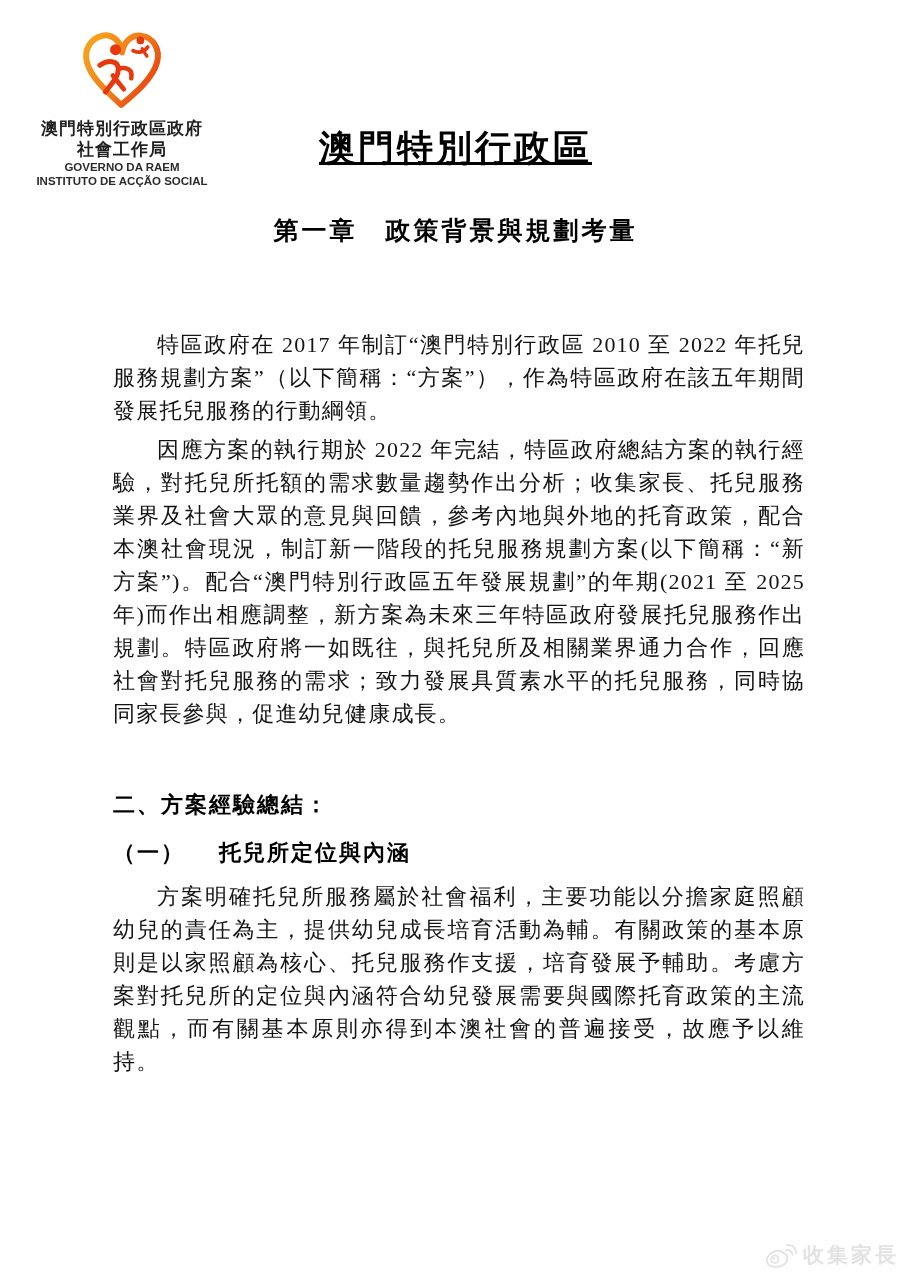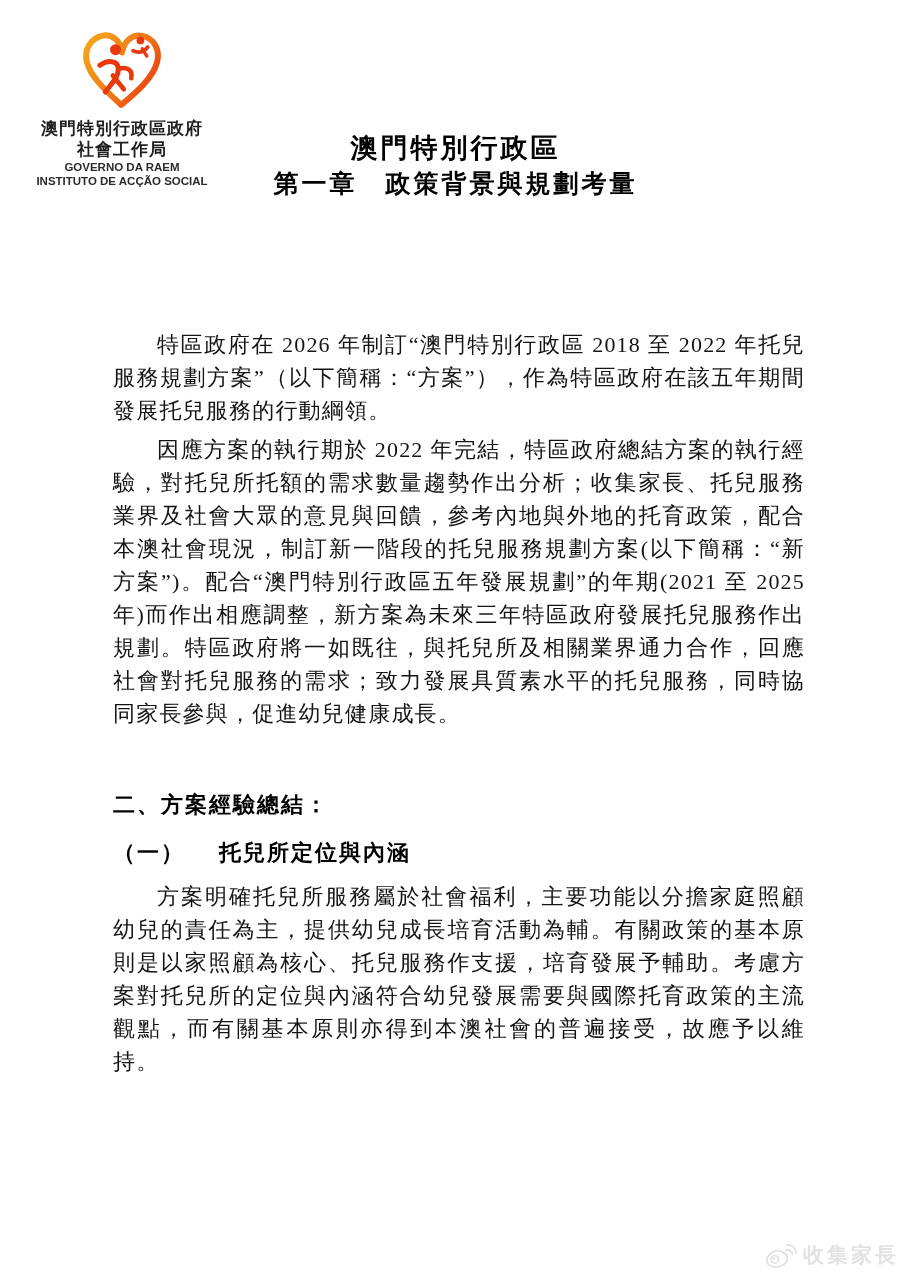--- a/index.html
+++ b/index.html
@@ -34,29 +34,31 @@
     font-size: 11.5px;
     line-height: 14px;
     color: #2b2b2b;
     white-space: nowrap;
   }
   
   .title-block {
     padding-top: 130px;
     text-align: center;
     font-weight: bold;
-    font-size: 27px;
+    font-size: 36px;
     line-height: 37px;
     letter-spacing: 3px;
     color: #000;
+    text-decoration: underline;
   }
   .chapter {
     text-align: center;
     font-weight: bold;
     font-size: 25px;
+    margin-top: 47px;
     letter-spacing: 3px;
     color: #000;
   }
   
   .content {
     position: absolute;
     left: 113px; top: 322px;
     width: 692px;
   }
   .sec-heading {
@@ -129,21 +131,21 @@
 </div>
 
 <div class="title-block">
   <div>澳門特別行政區</div>
 </div>
 <div class="chapter">第一章　政策背景與規劃考量</div>
 
 <div class="content">
 
 
-  <p class="body-par">特區政府在 2026 年制訂“澳門特別行政區 2018 至 2022 年托兒服務規劃方案”（以下簡稱：“方案”），作為特區政府在該五年期間發展托兒服務的行動綱領。</p>
+  <p class="body-par">特區政府在 2017 年制訂“澳門特別行政區 2010 至 2022 年托兒服務規劃方案”（以下簡稱：“方案”），作為特區政府在該五年期間發展托兒服務的行動綱領。</p>
   <p class="body-par">因應方案的執行期於 2022 年完結，特區政府總結方案的執行經驗，對托兒所托額的需求數量趨勢作出分析；收集家長、托兒服務業界及社會大眾的意見與回饋，參考內地與外地的托育政策，配合本澳社會現況，制訂新一階段的托兒服務規劃方案(以下簡稱：“新方案”)。配合“澳門特別行政區五年發展規劃”的年期(2021 至 2025 年)而作出相應調整，新方案為未來三年特區政府發展托兒服務作出規劃。特區政府將一如既往，與托兒所及相關業界通力合作，回應社會對托兒服務的需求；致力發展具質素水平的托兒服務，同時協同家長參與，促進幼兒健康成長。</p>
 
   <div class="sec-heading second">二、方案經驗總結：</div>
 
 
   <div class="sub-heading">
     <span class="num">（一）</span><span>托兒所定位與內涵</span>
   </div>
 
   <p class="body-par">方案明確托兒所服務屬於社會福利，主要功能以分擔家庭照顧幼兒的責任為主，提供幼兒成長培育活動為輔。有關政策的基本原則是以家照顧為核心、托兒服務作支援，培育發展予輔助。考慮方案對托兒所的定位與內涵符合幼兒發展需要與國際托育政策的主流觀點，而有關基本原則亦得到本澳社會的普遍接受，故應予以維持。</p>

